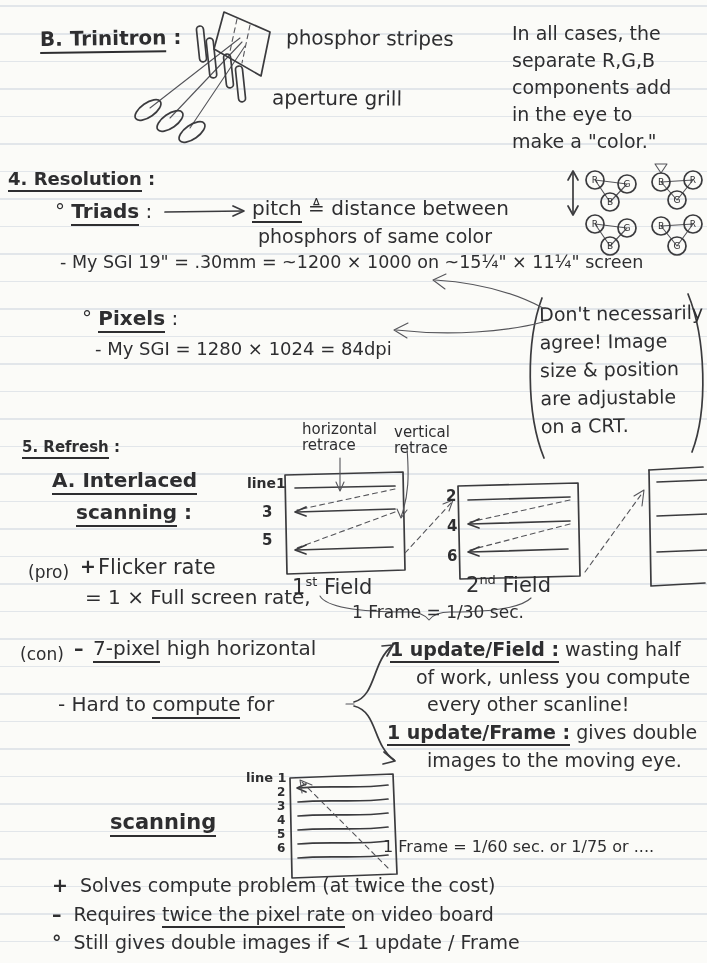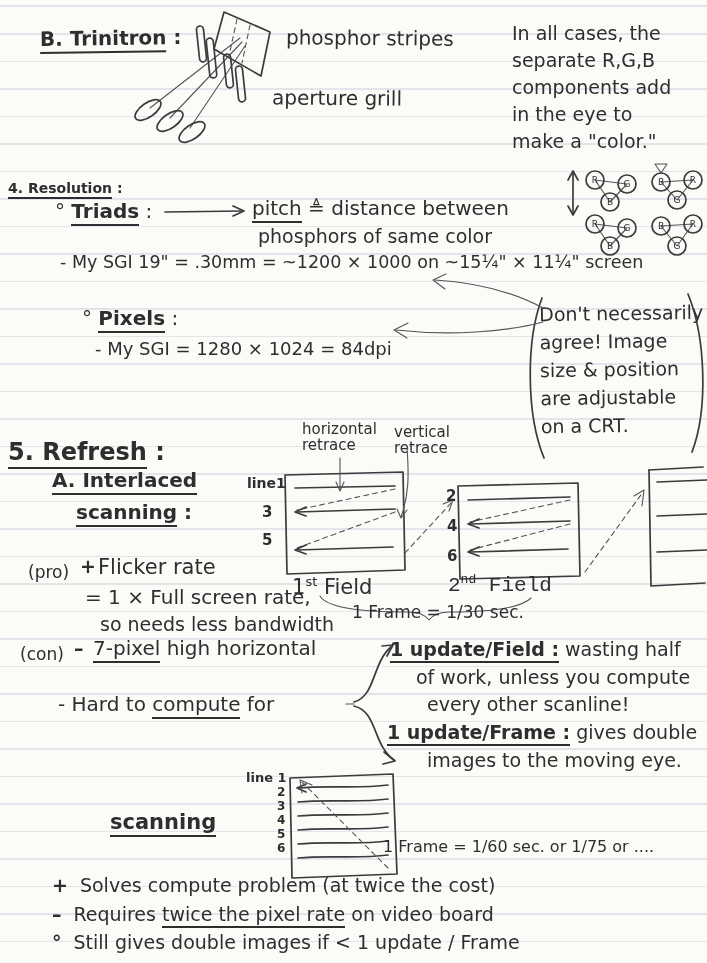--- a/index.html
+++ b/index.html
@@ -92,21 +92,21 @@
     <circle cx="67" cy="86" r="9"></circle>
       <text x="67" y="89" text-anchor="middle" font-size="9">B</text>
     <circle cx="118" cy="66" r="9"></circle>
       <text x="118" y="69" text-anchor="middle" font-size="9">B</text>
     <circle cx="150" cy="64" r="9"></circle>
       <text x="150" y="67" text-anchor="middle" font-size="9">R</text>
     <circle cx="134" cy="86" r="9"></circle>
       <text x="134" y="89" text-anchor="middle" font-size="9">G</text>
   </svg>
 
-  <div class="t b" style="left:8px;top:180px;font-size:14px;">
+  <div class="t b" style="left:8px;top:168px;font-size:18px;">
     <span class="hu">4. Resolution</span><span> :</span>
   </div>
 
   <div class="t" style="left:55px;top:199px;font-size:20px;">
     <span>° </span><span class="u b">Triads</span><span> :</span>
   </div>
 
   <svg style="left:163px;top:203px;" width="86" height="16" viewBox="0 0 86 16">
     <line x1="2" y1="9" x2="80" y2="8"></line>
     <polyline points="70,3 81,8 70,13"></polyline>
@@ -135,21 +135,21 @@
     <span>are adjustable</span>
     <span>on a CRT.</span>
   </div>
   <svg style="left:338px;top:246px;" width="207" height="96" viewBox="0 0 207 96">
     <path class="thin" d="M205,62 C168,42 128,36 97,34"></path>
     <polyline class="thin" points="108,28 95,34 107,43"></polyline>
     <path class="thin" d="M205,76 C168,86 112,90 58,84"></path>
     <polyline class="thin" points="70,77 56,84 69,92"></polyline>
   </svg>
 
-  <div class="t b" style="left:8px;top:438px;font-size:24px;">
+  <div class="t b" style="left:22px;top:438px;font-size:15px;">
     <span class="hu">5. Refresh</span><span> :</span>
   </div>
   <div class="t b" style="left:52px;top:468px;font-size:20px;">
     <span class="u">A. </span><span class="u">Interlaced</span>
   </div>
   <div class="t b" style="left:76px;top:500px;font-size:20px;">
     <span class="u">scanning</span><span> :</span>
   </div>
 
   <div class="t blk" style="left:302px;top:421px;font-size:15px;line-height:16px;">
@@ -204,30 +204,29 @@
   <div class="t b" style="left:247px;top:475px;font-size:14px;">line1</div>
   <div class="t b" style="left:262px;top:503px;font-size:15px;">3</div>
   <div class="t b" style="left:262px;top:531px;font-size:15px;">5</div>
   <div class="t b" style="left:446px;top:487px;font-size:15px;">2</div>
   <div class="t b" style="left:447px;top:517px;font-size:15px;">4</div>
   <div class="t b" style="left:447px;top:547px;font-size:15px;">6</div>
 
   <div class="t" style="left:292px;top:574px;font-size:21px;">
     <span>1</span><sup>st</sup><span> Field</span>
   </div>
-  <div class="t" style="left:448px;top:572px;font-size:21px;font-family:Liberation Mono, monospace;">
+  <div class="t" style="left:466px;top:572px;font-size:21px;">
     <span>2</span><sup>nd</sup><span> Field</span>
   </div>
   <div class="t" style="left:352px;top:602px;font-size:17px;">1 Frame = 1/30 sec.</div>
 
   <div class="t" style="left:28px;top:562px;font-size:17px;">(pro)</div>
   <div class="t b" style="left:80px;top:555px;font-size:19px;">+</div>
   <div class="t" style="left:98px;top:555px;font-size:21px;">Flicker rate</div>
   <div class="t" style="left:85px;top:585px;font-size:20px;">= 1 × Full screen rate,</div>
-  <div class="t" style="left:100px;top:613px;font-size:19px;">so needs less bandwidth</div>
 
   <div class="t" style="left:20px;top:644px;font-size:17px;">(con)</div>
   <div class="t b" style="left:74px;top:637px;font-size:19px;">–</div>
   <div class="t" style="left:93px;top:636px;font-size:20px;">
     <span class="u">7-pixel</span><span> high horizontal</span>
   </div>
   <div class="t" style="left:58px;top:692px;font-size:20px;">
     <span>- Hard to </span><span class="u">compute</span><span> for</span>
   </div>
 

